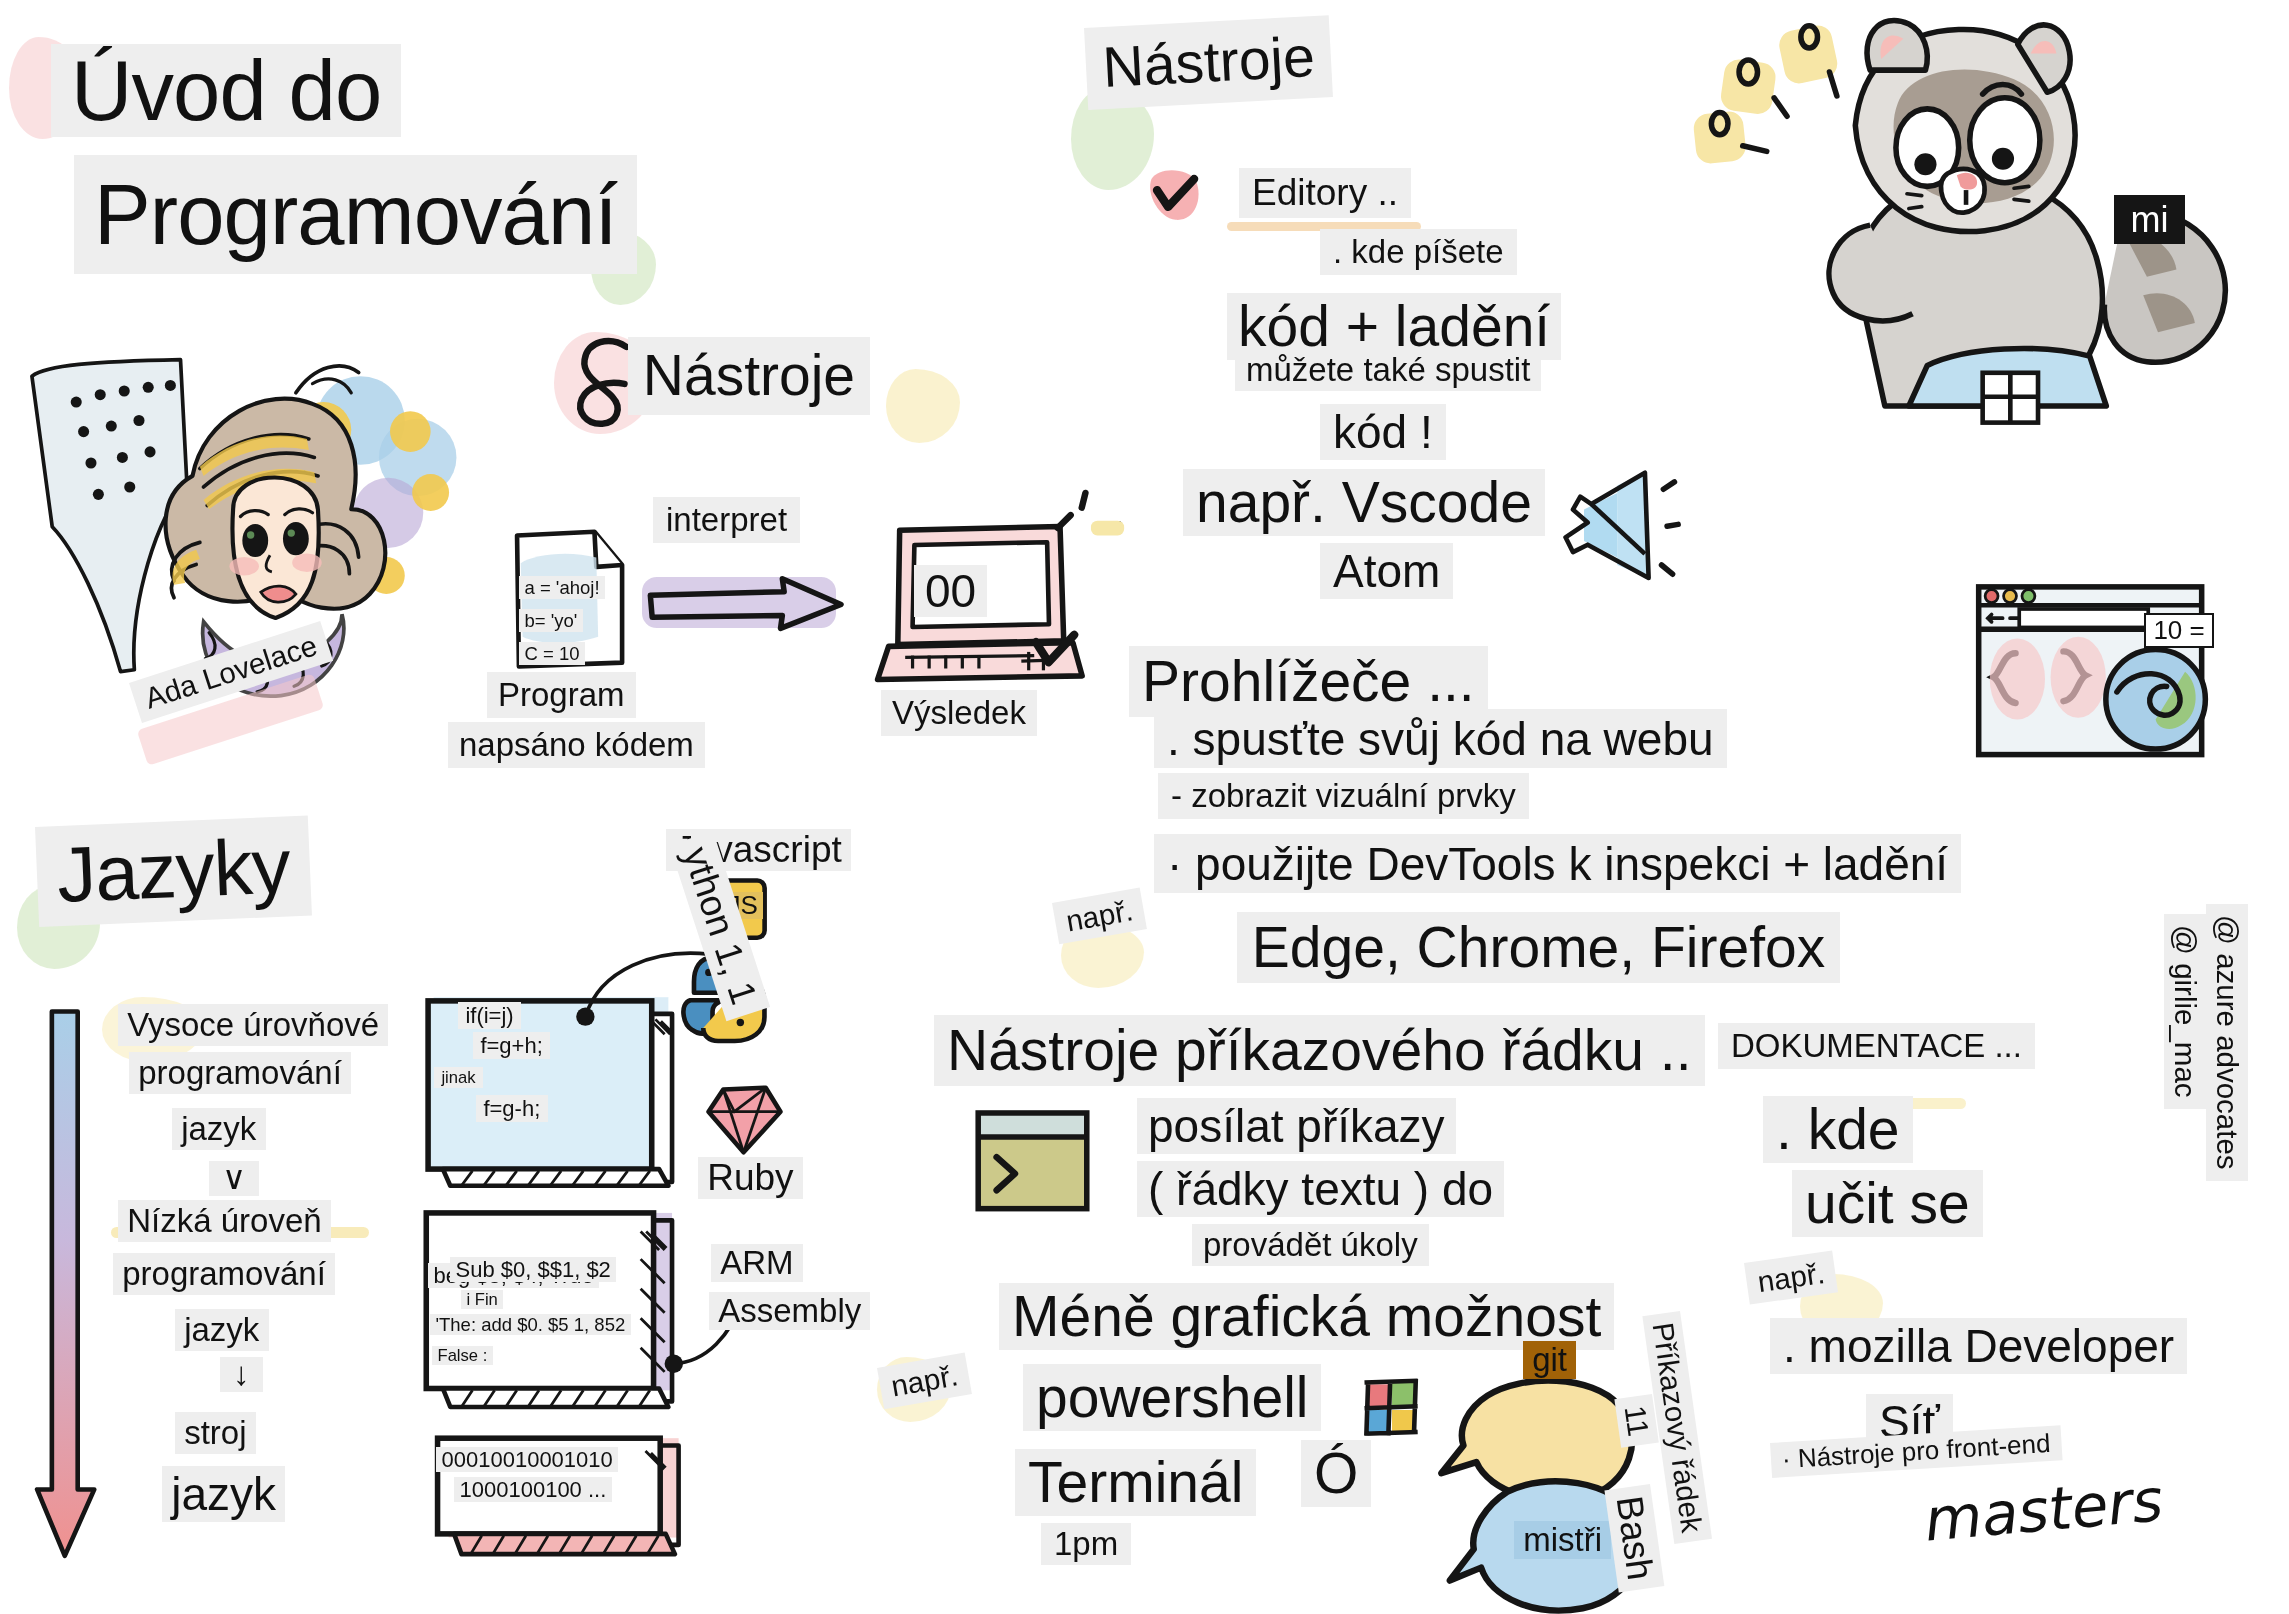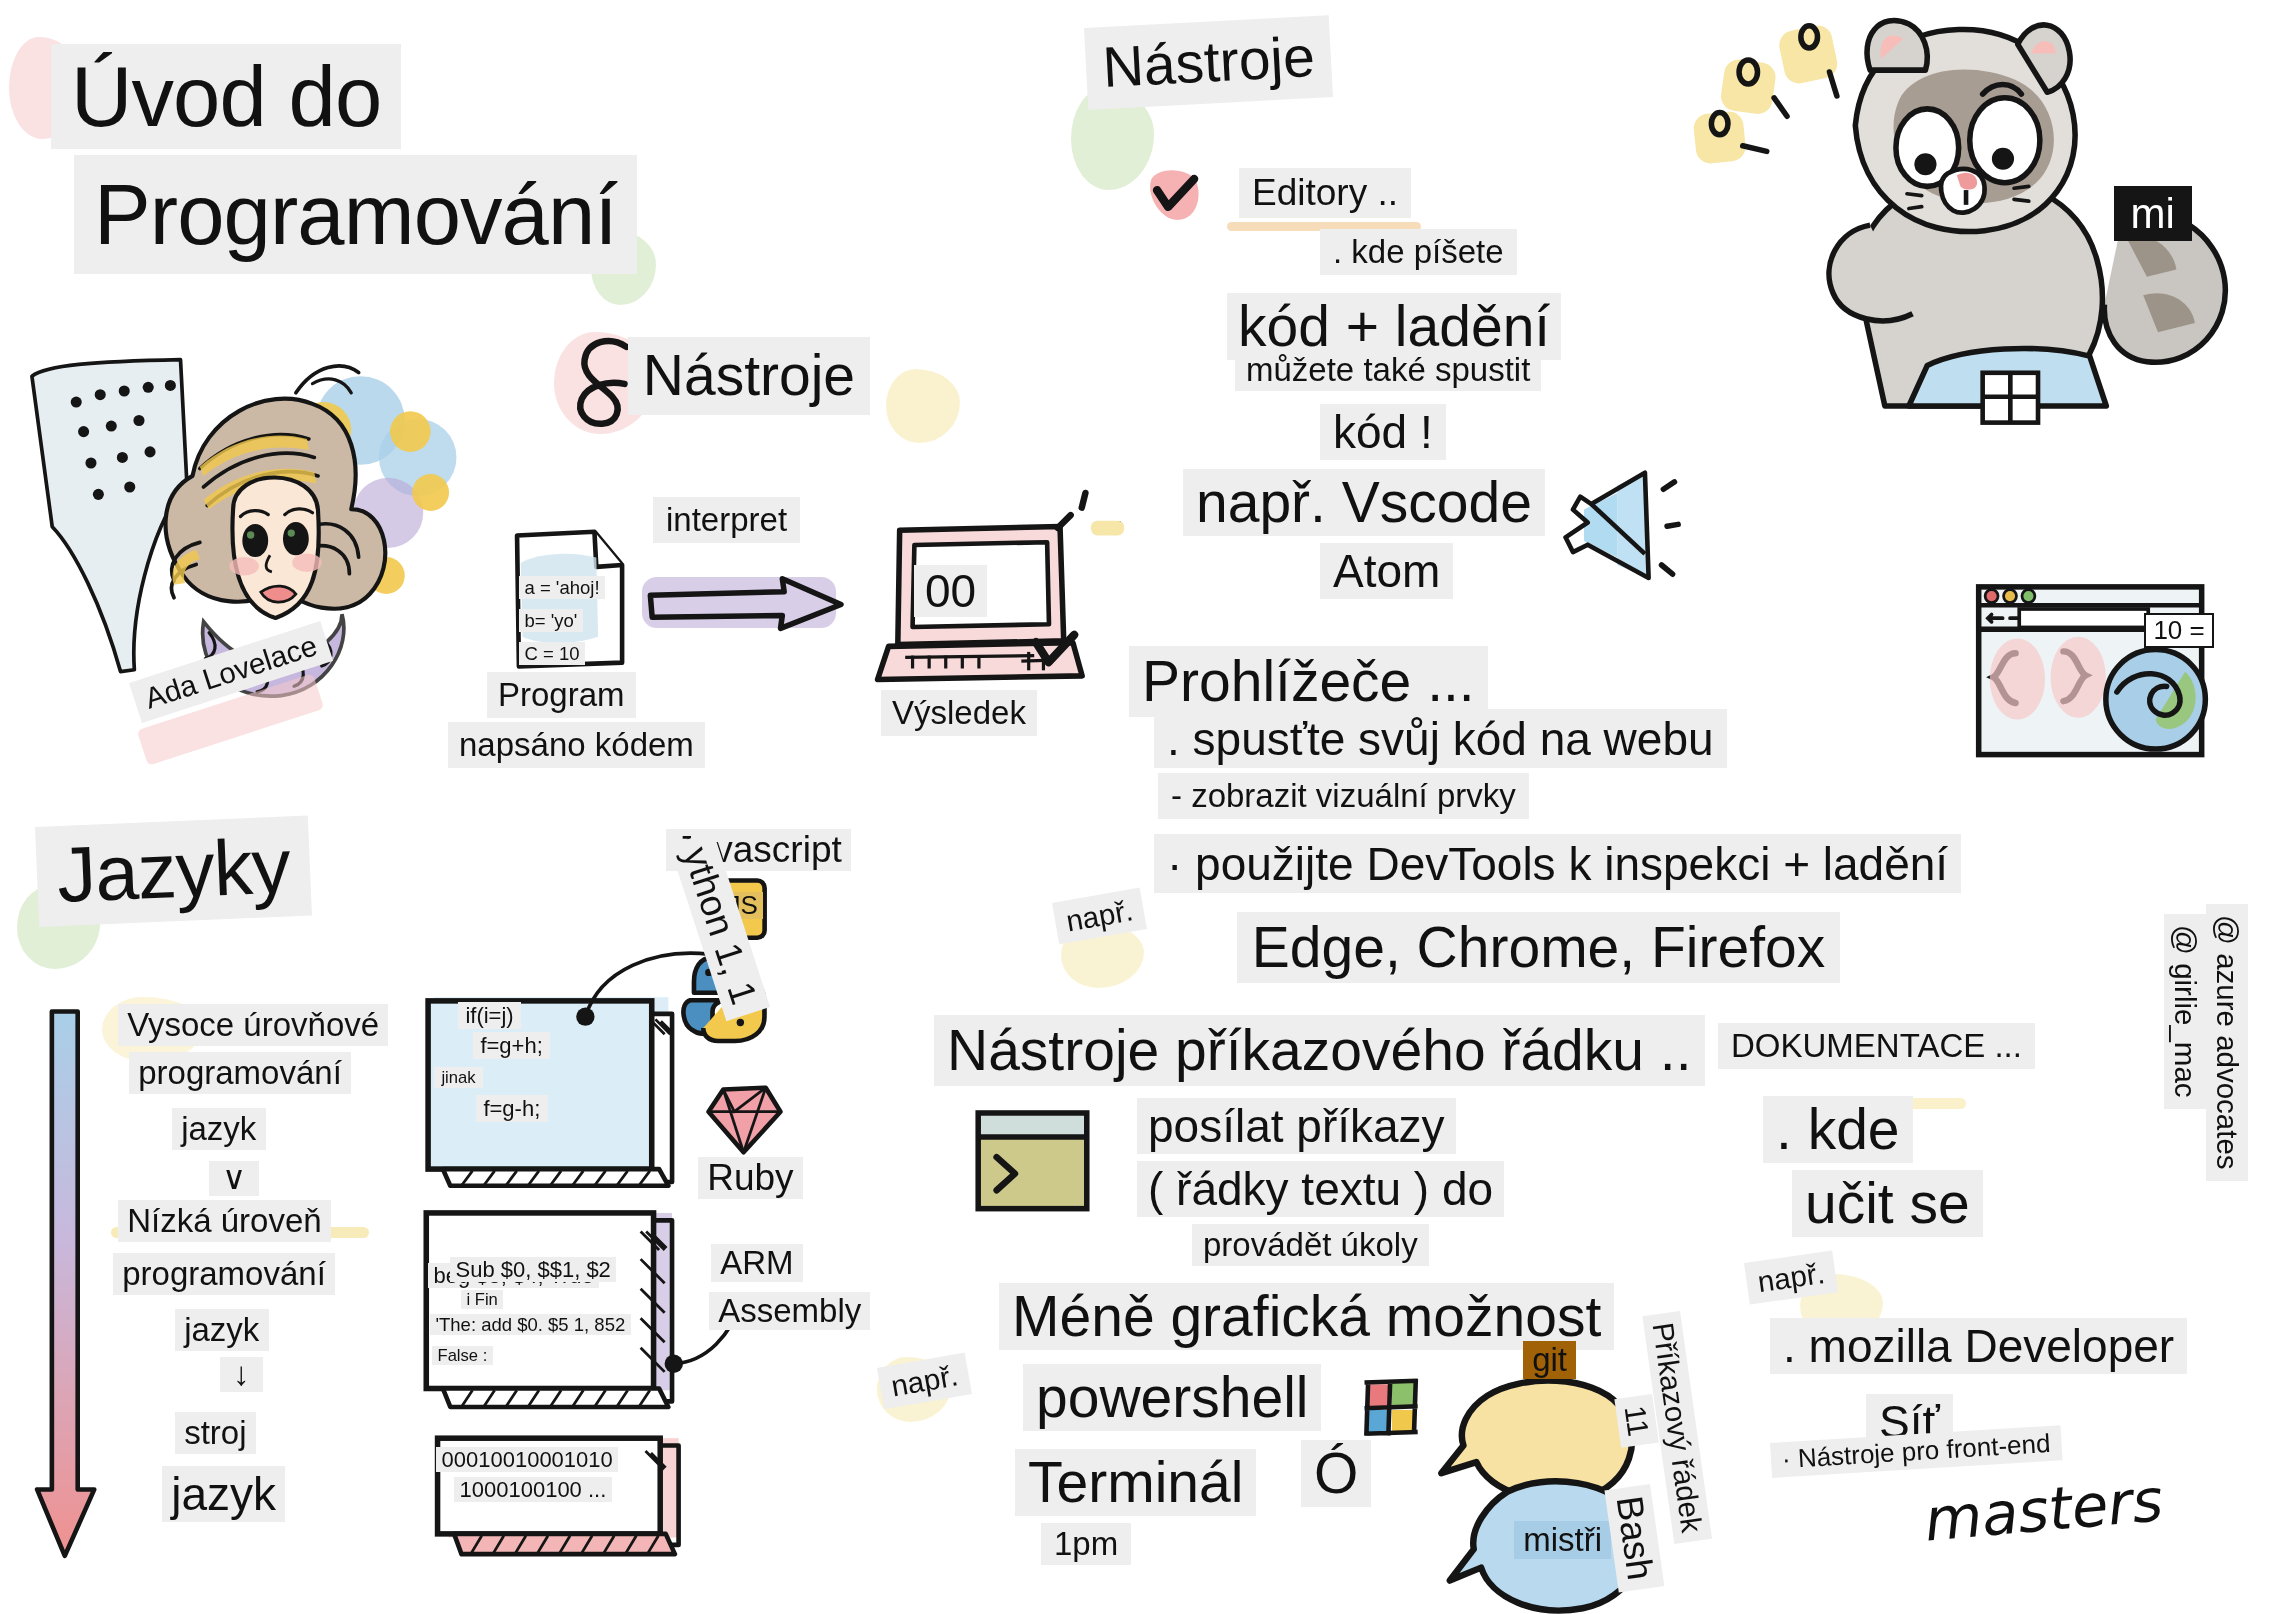--- a/index.html
+++ b/index.html
@@ -38,21 +38,21 @@
   <div class="wash" style="left:16.6px;top:886px;width:83px;height:83px;background:#c9e2b4;"></div>
   <div class="wash" style="left:102px;top:997px;width:102px;height:65px;background:#f6e7a8;opacity:.45;"></div>
   <div class="marker" style="left:111px;top:1227px;width:258px;height:11px;background:#f3dd8c;"></div>
   <div class="marker" style="left:1227px;top:222px;width:194px;height:9.2px;background:#f0c58a;"></div>
   <div class="marker" style="left:1089px;top:1071px;width:517px;height:11px;background:#f0c58a;"></div>
   <div class="marker" style="left:1800px;top:1098px;width:166px;height:11px;background:#f6e7a8;"></div>
   <div class="wash" style="left:877px;top:1357px;width:74px;height:65px;background:#f6e7a8;opacity:.5;"></div>
   <div class="wash" style="left:1061px;top:923px;width:83px;height:65px;background:#f6e7a8;opacity:.5;"></div>
   <div class="wash" style="left:1800px;top:1274px;width:83px;height:65px;background:#f6e7a8;opacity:.5;"></div>
 
-  <div class="hl title" style="left:51px;top:44px;padding:8px 20px;">Úvod do</div>
+  <div class="hl title" style="left:51px;top:44px;padding:2px 20px;">Úvod do</div>
   <div class="hl title" style="left:74px;top:155px;padding:14.8px 20px;">Programování</div>
 
   <svg style="position:absolute;left:554px;top:332px;" width="102" height="102" viewBox="0 0 110 110">
     <path d="M78 16 C60 4, 36 10, 33 30 C30 48, 52 58, 63 70 C74 82, 68 98, 52 99 C35 100, 24 86, 30 72 C36 58, 58 52, 76 56" fill="none" stroke="#151515" stroke-width="7" stroke-linecap="round"></path>
   </svg>
   <div class="hl h1" style="left:628px;top:337px;padding:9.2px 14.8px;">Nástroje</div>
 
   <svg style="position:absolute;left:18.5px;top:328px;" width="443" height="425" viewBox="0 0 480 460">
 
     <path d="M14 52 C30 40, 80 36, 175 34 L182 170 C150 200, 120 300, 125 370 L110 372 C90 300, 60 240, 36 215 Z" fill="#e7eef2" stroke="#151515" stroke-width="4" stroke-linejoin="round"></path>
@@ -242,21 +242,21 @@
       <path d="M252 212 L236 210"></path>
         <path d="M252 224 L238 226"></path>
       <path d="M352 204 L368 202"></path>
         <path d="M352 216 L368 218"></path>
     </g>
 
     <path d="M258 396 C300 376, 380 372, 434 386 L452 440 L238 440 Z" fill="#bfdff0" stroke="#151515" stroke-width="6" stroke-linejoin="round"></path>
     <rect x="318" y="404" width="60" height="54" fill="#fff" stroke="#151515" stroke-width="5"></rect>
     <path d="M348 404 L348 458 M318 430 L378 430" stroke="#151515" stroke-width="5"></path>
   </svg>
-  <div class="plain" style="left:2114px;top:186px;background:#151515;color:#fff;font-size:42px;padding:5.5px 16.6px;">mi</div>
+  <div class="plain" style="left:2114px;top:195px;background:#151515;color:#fff;font-size:36px;padding:5.5px 16.6px;">mi</div>
 
   <svg style="position:absolute;left:1975px;top:581px;" width="258" height="185" viewBox="0 0 280 200">
     <rect x="4" y="6" width="242" height="182" fill="#eef3f6" stroke="#151515" stroke-width="6"></rect>
     <path d="M4 52 L246 52" stroke="#151515" stroke-width="6"></path>
     <path d="M4 26 L246 26" stroke="#151515" stroke-width="5"></path>
     <circle cx="18" cy="16" r="7" fill="#e06a6a" stroke="#151515" stroke-width="3"></circle>
     <circle cx="38" cy="16" r="7" fill="#e8bb4d" stroke="#151515" stroke-width="3"></circle>
     <circle cx="58" cy="16" r="7" fill="#7fbf6a" stroke="#151515" stroke-width="3"></circle>
     <g stroke="#151515" stroke-width="4" fill="none" stroke-linecap="round">
       <path d="M14 40 L30 40 M18 36 L14 40 L18 44"></path>

